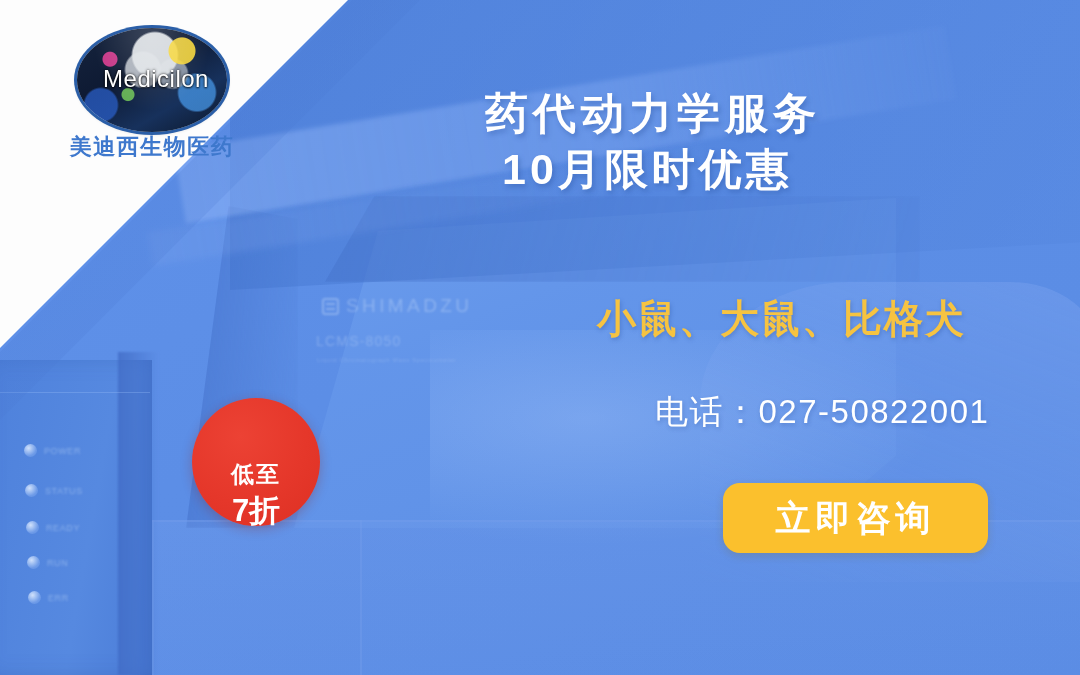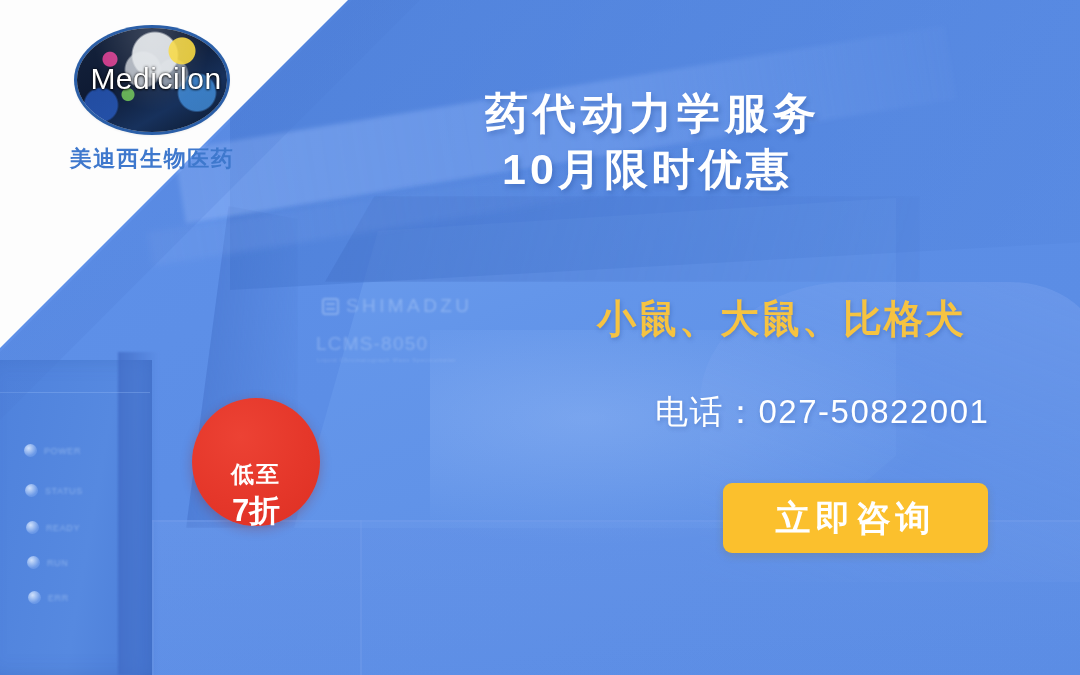--- a/index.html
+++ b/index.html
@@ -163,28 +163,27 @@
   .logo-ellipse::after {
     content:"";
     position:absolute; inset:0;
     background:radial-gradient(ellipse at 50% 8%, rgba(255,255,255,.18), rgba(255,255,255,0) 55%);
   }
   .logo-word {
     position:absolute; left:8px; right:0; top:50%;
     transform:translateY(-52%);
     text-align:center;
     font-family:"Liberation Sans","DejaVu Sans",sans-serif;
-    font-size:30px; font-weight:400;
+    font-size:24px; font-weight:400;
     color:#FFFFFF;
     letter-spacing:.5px;
     text-shadow:0 0 3px rgba(0,0,0,.85), 0 1px 2px rgba(0,0,0,.7);
     z-index:2;
   }
   .logo-cn {
-    margin-top:12px;
     text-align:center;
     font-size:22px;
     font-weight:700;
     color:#3E78CD;
     letter-spacing:1.5px;
     white-space:nowrap;
   }
 
   
   .plate { position:absolute; z-index:4; color:rgba(226,238,255,.30); filter:blur(.9px); white-space:nowrap; }
@@ -199,21 +198,21 @@
     position:relative;
   }
   .brand-mark::before, .brand-mark::after {
     content:""; position:absolute; left:2px; right:2px; height:2px;
     background:rgba(226,238,255,.32);
   }
   .brand-mark::before { top:3px; }
   .brand-mark::after  { bottom:3px; }
   .plate-model {
     left:316px; top:333px;
-    font-size:19px; letter-spacing:1.2px; font-weight:400;
+    font-size:14px; letter-spacing:1.2px; font-weight:400;
     color:rgba(226,238,255,.27);
   }
   .plate-sub {
     left:317px; top:357px;
     font-size:6px; letter-spacing:.7px;
     color:rgba(226,238,255,.22);
     filter:blur(1.3px);
   }
 
   
@@ -267,21 +266,21 @@
     font-size:33px; font-weight:400;
     color:#FFFFFF;
     letter-spacing:1.5px;
     text-shadow:1px 2px 4px rgba(40,78,155,.32);
     white-space:nowrap;
   }
 
   .cta {
     position:absolute; left:253px; top:483px;
     width:265px; height:70px;
-    border:none; border-radius:9px;
+    border:none; border-radius:17px;
     background:#FBC02D;
     color:#FFFFFF;
     font-family:"Liberation Sans","DejaVu Sans",sans-serif;
     font-size:35px; font-weight:700;
     letter-spacing:5px;
     cursor:pointer;
     box-shadow:0 3px 9px rgba(130,95,10,.20);
   }
 </style>
 </head>

